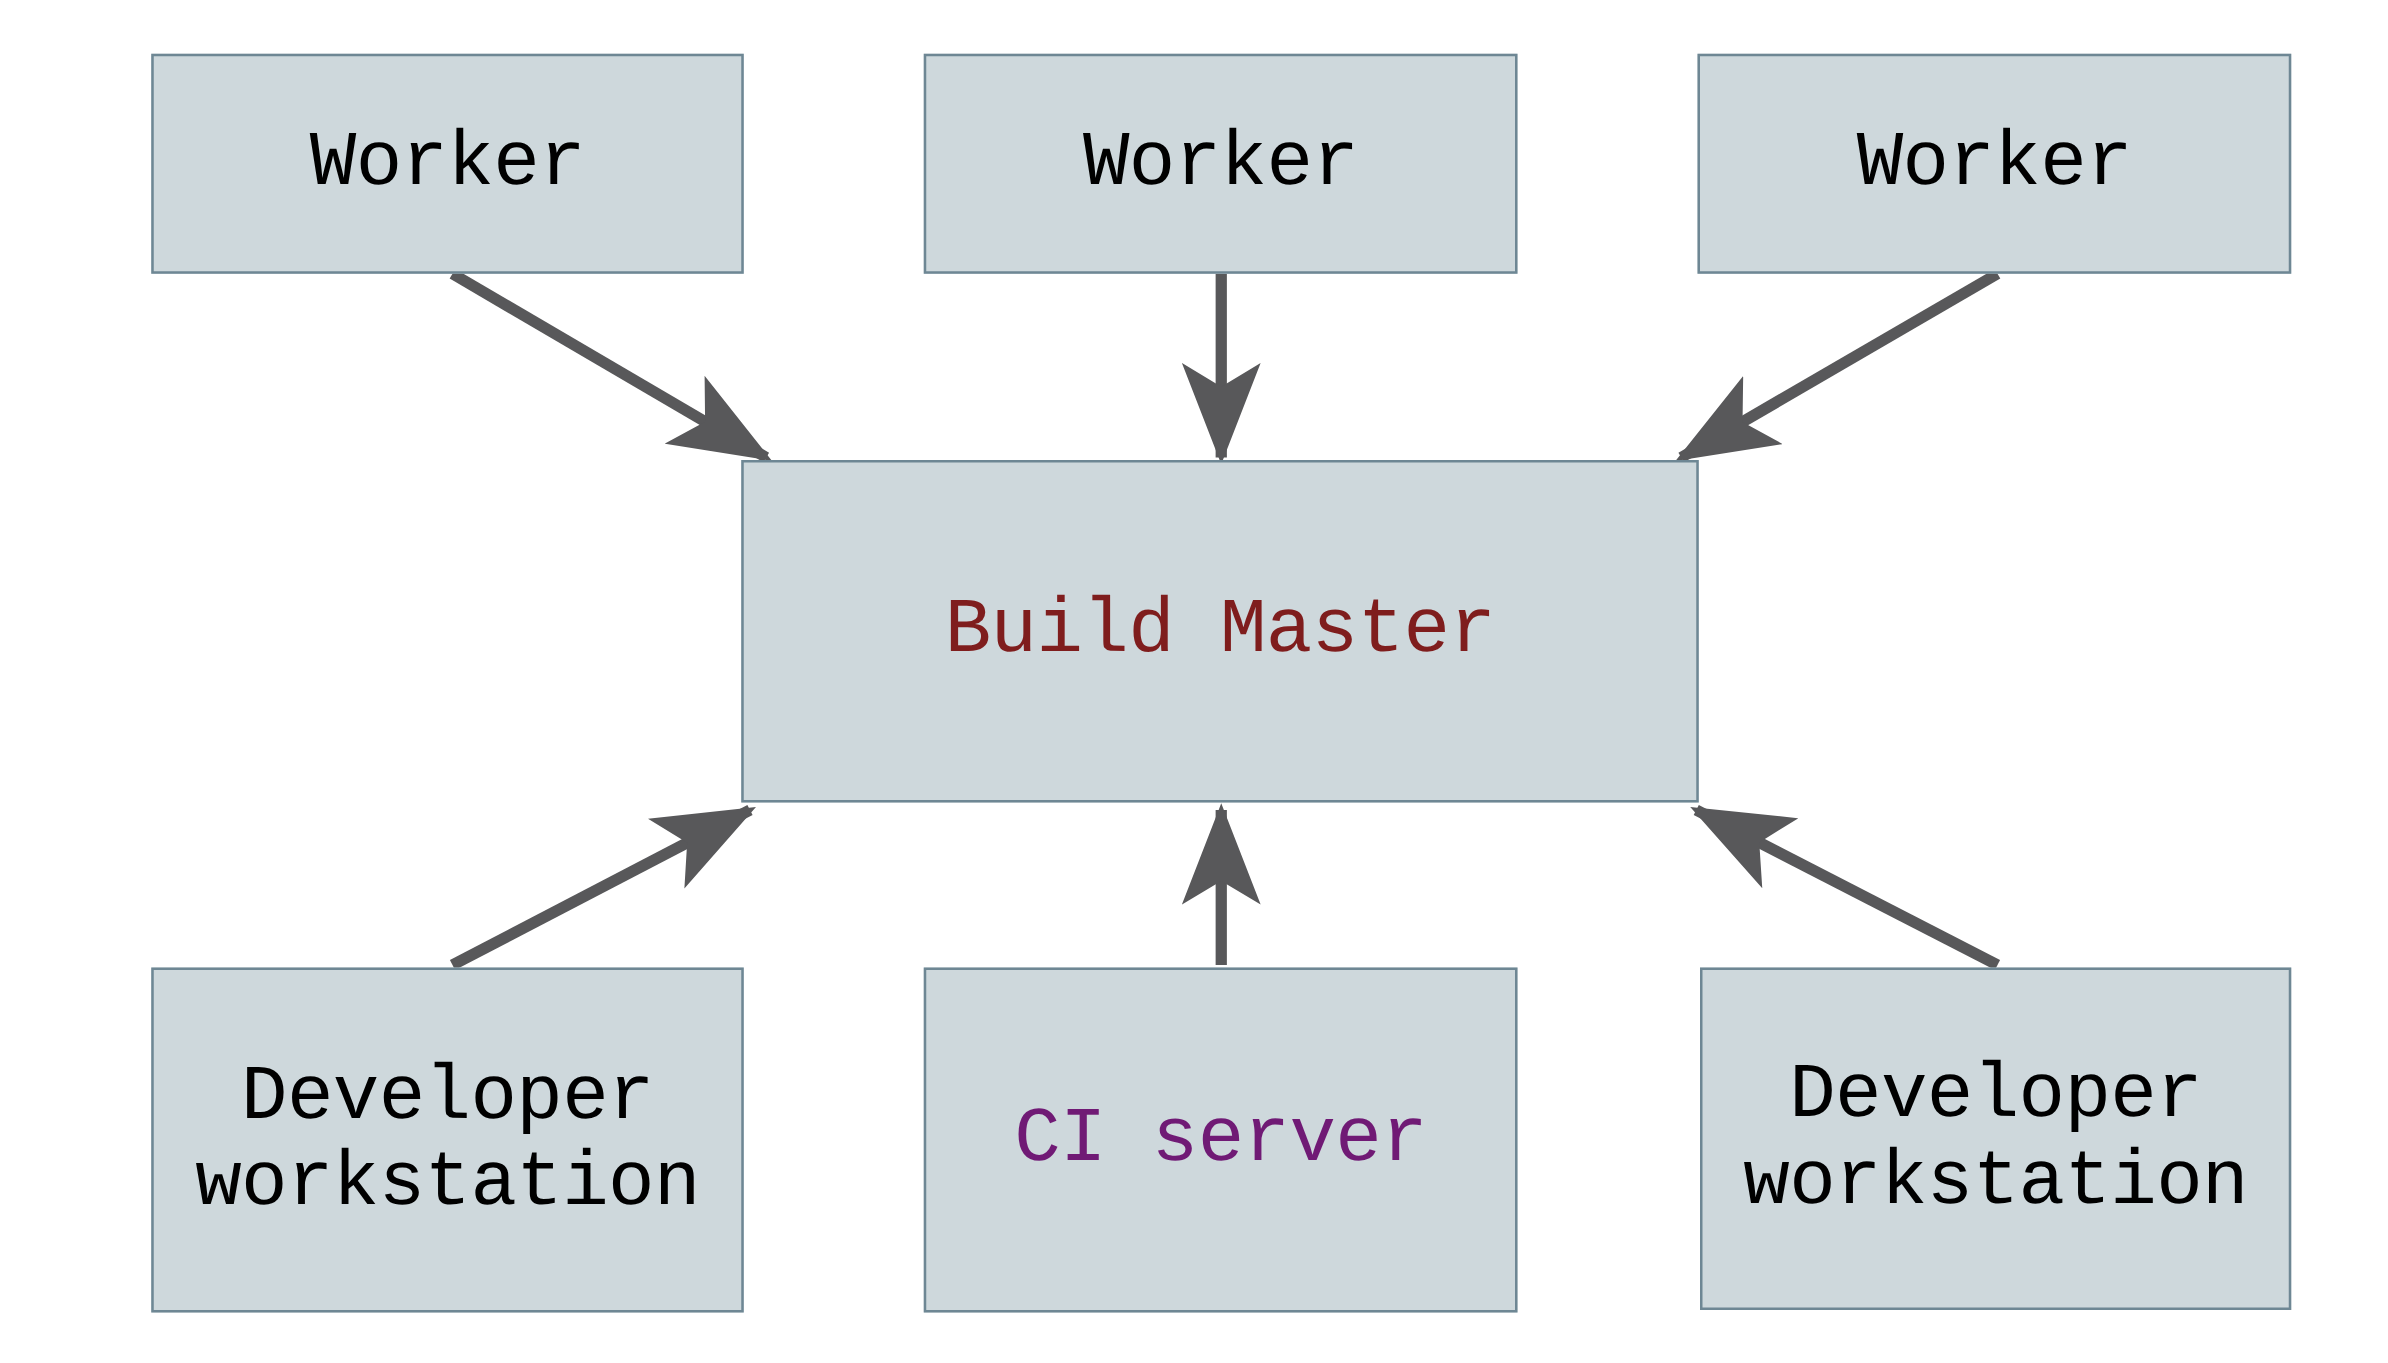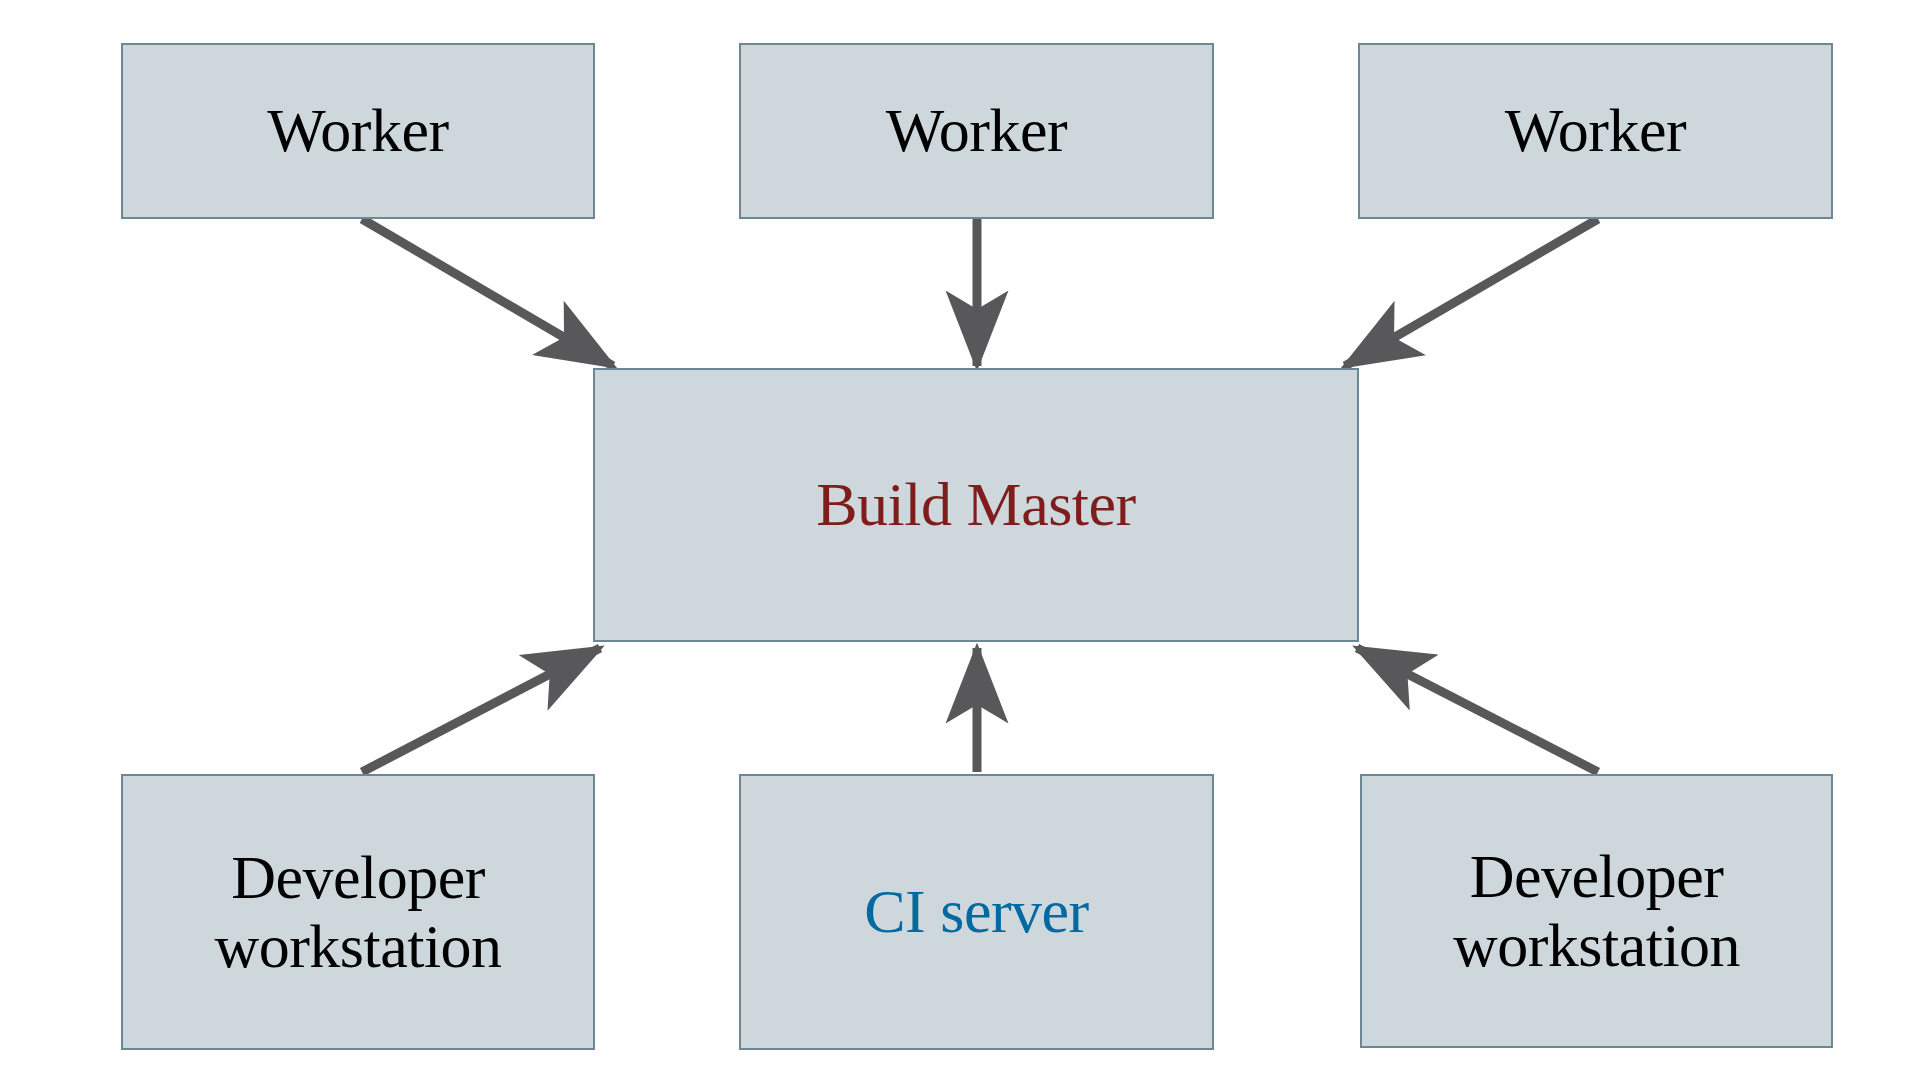--- a/index.html
+++ b/index.html
@@ -31,21 +31,21 @@
     box-sizing: border-box;
     background: #ced8dc;
     border: 2px solid #6e8794;
     display: flex;
     align-items: center;
     justify-content: center;
     text-align: center;
   }
   .node-label {
     color: #000000;
-    font-family: Liberation Serif, serif;
+    font-family: Liberation Mono, monospace;
     font-weight: 400;
     line-height: 1.12;
     letter-spacing: -0.5px;
     white-space: pre-line;
   }
   .label-lg { font-size: 62px; }
 </style>
 </head>
 <body>
 
@@ -78,21 +78,21 @@
         <div class="node-label label-lg" style="color: rgb(0, 0, 0);">Worker</div>
       </div>
       <div class="node" style="left: 593px; top: 368px; width: 766px; height: 274px; background: rgb(206, 216, 220); border-color: rgb(110, 135, 148);">
         <div class="node-label label-lg" style="color: #7f1d1d;">Build Master</div>
       </div>
       <div class="node" style="left: 121px; top: 774px; width: 474px; height: 276px; background: rgb(206, 216, 220); border-color: rgb(110, 135, 148);">
         <div class="node-label label-lg" style="color: rgb(0, 0, 0);">Developer
 workstation</div>
       </div>
       <div class="node" style="left: 739px; top: 774px; width: 475px; height: 276px; background: rgb(206, 216, 220); border-color: rgb(110, 135, 148);">
-        <div class="node-label label-lg" style="color: #0369a1;">CI server</div>
+        <div class="node-label label-lg" style="color: #701a75;">CI server</div>
       </div>
       <div class="node" style="left: 1360px; top: 774px; width: 473px; height: 274px; background: rgb(206, 216, 220); border-color: rgb(110, 135, 148);">
         <div class="node-label label-lg" style="color: rgb(0, 0, 0);">Developer
 workstation</div>
       </div>
     </div>
 
 </div>
 
 </body></html>

